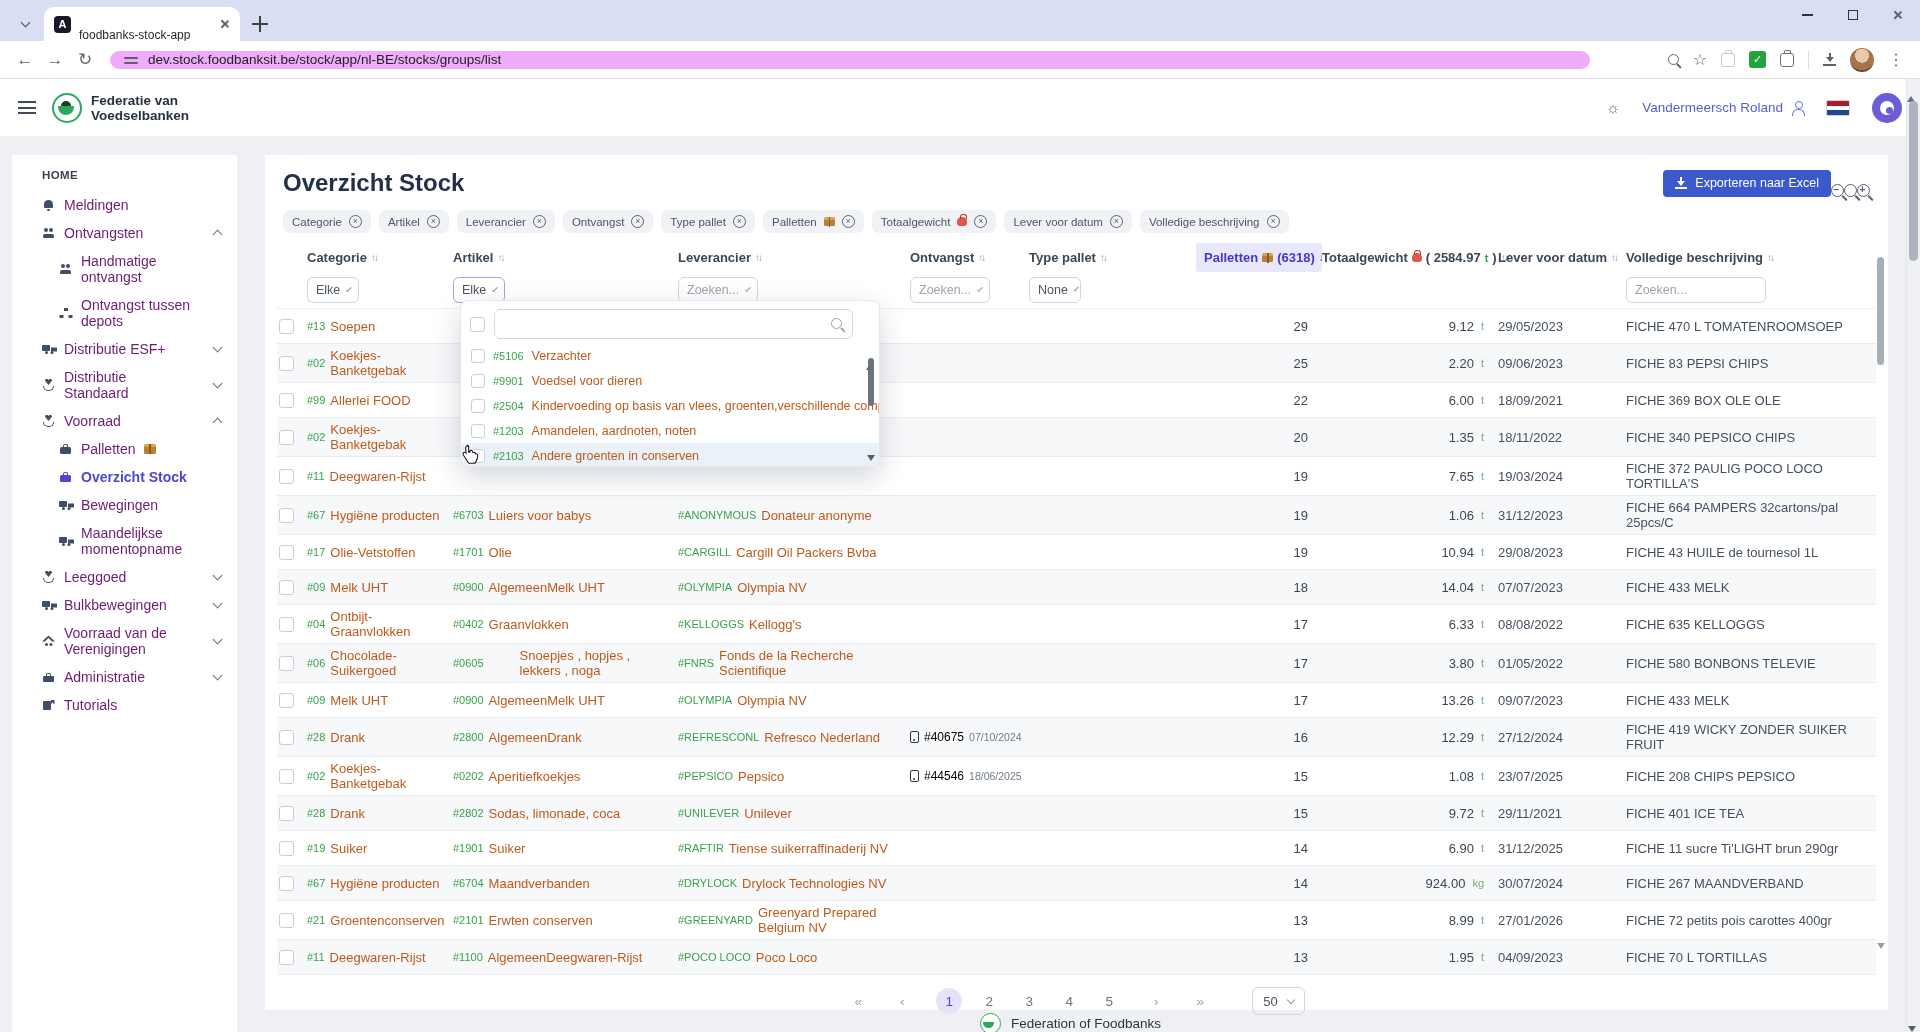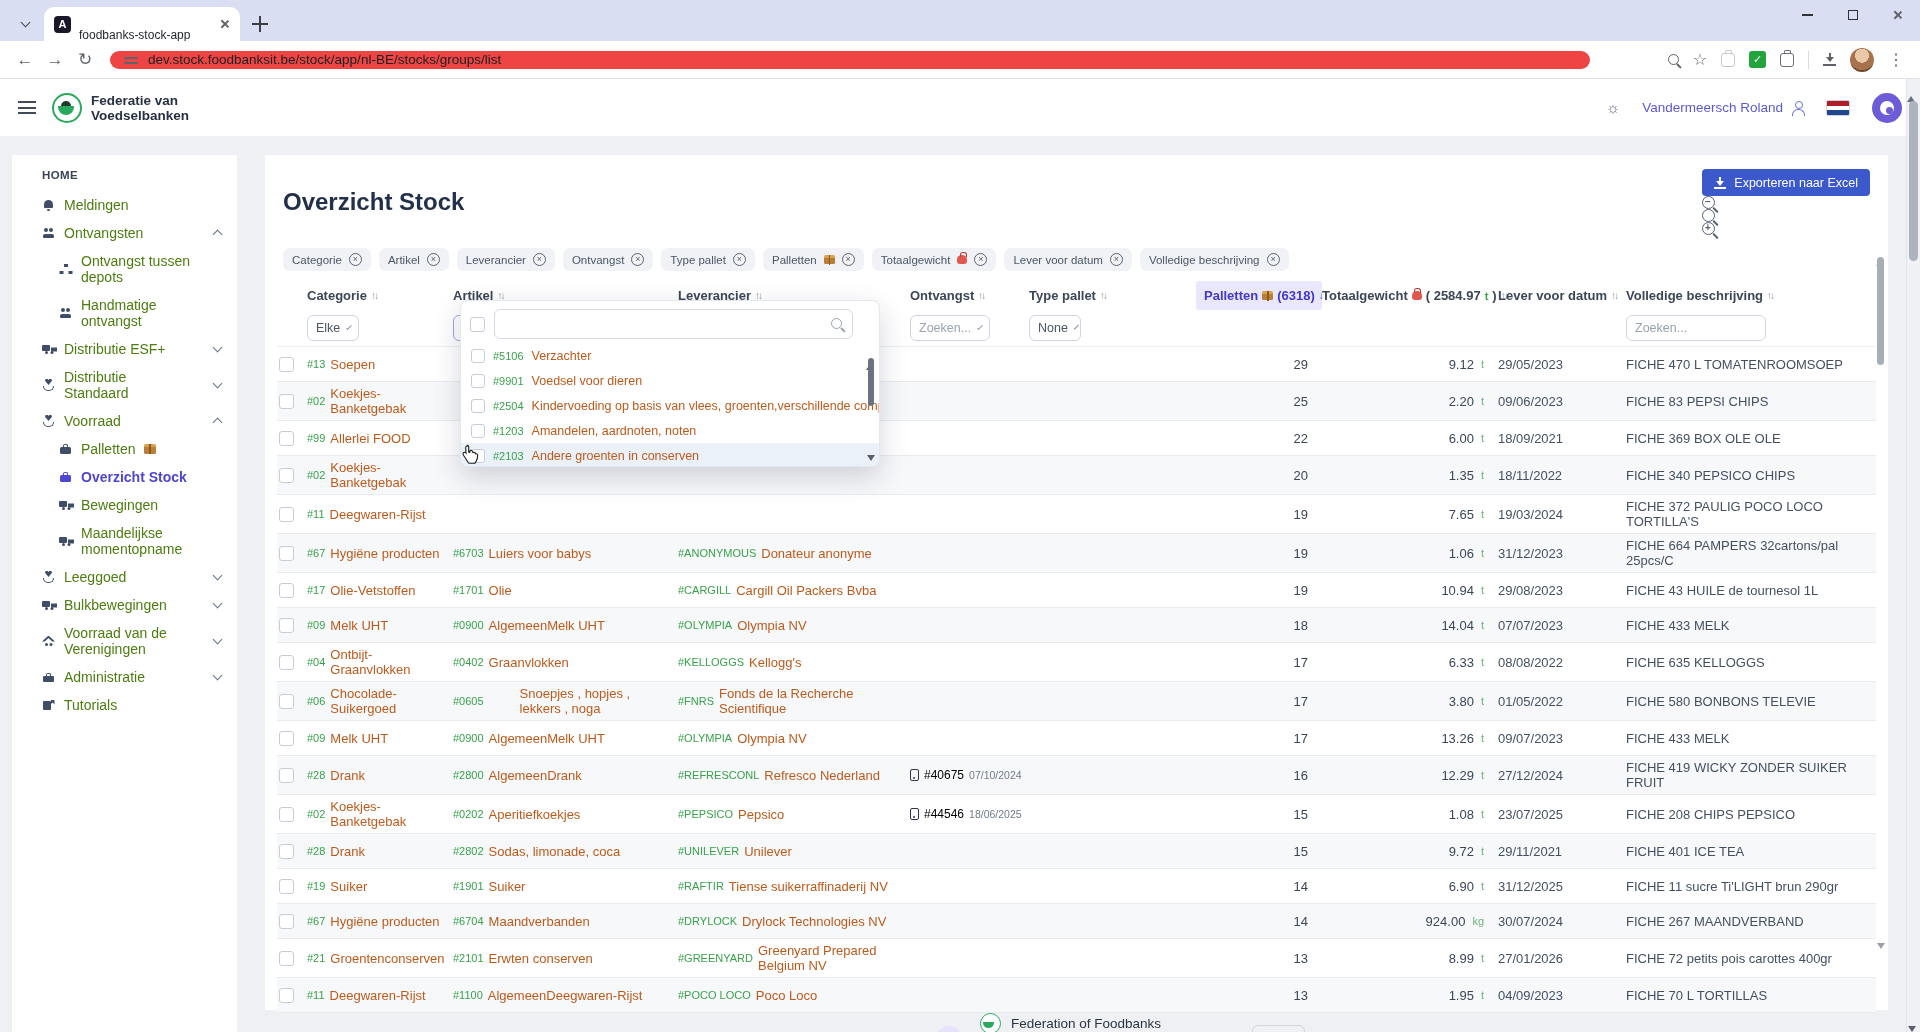--- a/index.html
+++ b/index.html
@@ -20,21 +20,21 @@
   .newtab{position:relative;width:16px;height:16px;margin:0 0 9px 12px;}
   .newtab::before{content:"";position:absolute;left:7px;top:0;width:2px;height:16px;background:#3c4043;}
   .newtab::after{content:"";position:absolute;left:0;top:7px;width:16px;height:2px;background:#3c4043;}
   .wincontrols{position:absolute;right:0;top:0;display:flex;}
   .winbtn{width:45px;height:30px;display:grid;place-items:center;}
   .ic-min{width:11px;height:2px;background:#2f3337;}
   .ic-max{width:10px;height:10px;border:1.6px solid #2f3337;}
 
   .toolbar{position:absolute;left:0;top:41px;width:1920px;height:38px;background:#fff;border-bottom:1px solid #dfe1e5;display:flex;align-items:center;padding:0 10px;}
   .navbtn{width:30px;height:30px;display:grid;place-items:center;font-size:17px;color:#5f6368;}
-  .urlpill{height:18px;flex:1;max-width:1480px;margin:0 10px;background:#ef4444;border-radius:14px;display:flex;align-items:center;gap:10px;padding:0 14px;}
+  .urlpill{height:18px;flex:1;max-width:1480px;margin:0 10px;background:#f0abfc;border-radius:14px;display:flex;align-items:center;gap:10px;padding:0 14px;}
   .tune{position:relative;width:14px;height:12px;}
   .tune::before{content:"";position:absolute;left:0;top:3px;width:14px;height:2px;background:#5f6368;border-radius:1px;}
   .tune::after{content:"";position:absolute;left:0;top:8px;width:14px;height:2px;background:#5f6368;border-radius:1px;}
   .urltext{font-size:13.5px;color:#202124;white-space:nowrap;}
   .tb-icons{display:flex;align-items:center;gap:14px;margin-left:auto;padding-right:6px;}
   .mag{position:relative;width:11px;height:11px;border:1.7px solid #5f6368;border-radius:50%;}
   .mag::after{content:"";position:absolute;right:-4.5px;bottom:-2.5px;width:6px;height:1.8px;background:#5f6368;transform:rotate(45deg);border-radius:1px;}
   .glyph{font-size:16px;color:#5f6368;line-height:1;}
   .extbox{width:14px;height:14px;border:1.7px solid #6b7076;border-radius:3px;position:relative;}
   .extbox::before{content:"";position:absolute;left:3px;top:-4px;width:5px;height:3px;border:1.5px solid #6b7076;border-bottom:none;border-radius:2px 2px 0 0;}
@@ -61,21 +61,21 @@
   .person::before{content:"";position:absolute;left:3.5px;top:0;width:6px;height:6px;border:1.5px solid #6d6ee0;border-radius:50%;}
   .person::after{content:"";position:absolute;left:1px;top:7.5px;width:11px;height:6px;border:1.5px solid #6d6ee0;border-bottom:none;border-radius:6px 6px 0 0;}
   .flag{width:24px;height:16px;border-radius:2px;border:1px solid #cdd2da;background:linear-gradient(#AE1C28 0 33%,#ffffff 33% 66%,#21468B 66%);}
   .pavatar{position:relative;width:30px;height:30px;border-radius:50%;background:#6c5cd6;}
   .pavatar::before{content:"";position:absolute;left:8px;top:8px;width:14px;height:14px;border-radius:50%;background:#fff;}
   .pavatar::after{content:"";position:absolute;left:14px;top:14px;width:7px;height:7px;border-radius:50%;background:#6c5cd6;}
 
   
   .sidebar{position:absolute;left:12px;top:155px;width:225px;height:928px;background:#fff;padding:14px 0;}
   .home-label{font-size:11.5px;font-weight:bold;color:#3a4354;letter-spacing:.4px;margin:0 0 10px 30px;}
-  .sitem{display:flex;align-items:center;gap:9px;padding:6px 0 6px 30px;font-size:14px;color:#4d7c0f;line-height:16px;cursor:default;}
+  .sitem{display:flex;align-items:center;gap:9px;padding:6px 0 6px 30px;font-size:14px;color:#701a75;line-height:16px;cursor:default;}
   .sitem.sub{padding-left:47px;}
   .sitem.active{color:#4f46cf;font-weight:bold;}
   .slabel{max-width:118px;}
   .schev{width:7px;height:7px;border-right:1.6px solid #64748b;border-bottom:1.6px solid #64748b;transform:rotate(45deg);margin:-3px 16px 0 auto;flex:none;}
   .schev.up{transform:rotate(-135deg);margin-top:3px;}
   .sicon{position:relative;width:13px;height:13px;flex:none;color:#3f4e66;}
   .sitem.active .sicon{color:#4f46cf;}
   .sicon::before,.sicon::after{box-sizing:border-box;}
   .bell::before{content:"";position:absolute;left:2px;top:1px;width:9px;height:8px;background:currentColor;border-radius:5px 5px 1px 1px;}
   .bell::after{content:"";position:absolute;left:5px;top:10px;width:3px;height:2.5px;background:currentColor;border-radius:50%;}
@@ -95,21 +95,21 @@
   .toolbox::after{content:"";position:absolute;left:4px;top:2px;width:5px;height:3.5px;border:1.3px solid currentColor;border-bottom:none;border-radius:2px 2px 0 0;}
   .tutorial::before{content:"";position:absolute;left:1px;top:2px;width:8px;height:9px;background:currentColor;border-radius:1px;}
   .tutorial::after{content:"";position:absolute;left:8.5px;top:1px;width:4px;height:5px;background:currentColor;clip-path:polygon(0 0,100% 0,100% 100%,50% 62%,0 100%);}
   .palletbadge{width:12px;height:10px;border-radius:1.5px;background:linear-gradient(#d9a24e 0 30%,#b97f36 30%);position:relative;flex:none;}
   .palletbadge::after{content:"";position:absolute;left:5px;top:0;width:1.5px;height:10px;background:#8a5a1f;}
 
   
   .main{position:absolute;left:265px;top:155px;width:1623px;height:855px;background:#fff;padding:0 12px;}
   .main-top{display:flex;align-items:center;padding:14px 6px 0 6px;}
   .page-title{font-size:24px;font-weight:bold;color:#22304a;}
-  .top-right{margin-left:auto;display:flex;align-items:flex-start;flex-direction:column;}
+  .top-right{margin-left:auto;display:flex;align-items:flex-end;}
   .export-btn{height:27px;background:#3c59cc;color:#fff;border:none;border-radius:4px;font-size:12.5px;display:flex;align-items:center;gap:8px;padding:0 12px;font-family:inherit;}
   .dl{position:relative;width:12px;height:12px;border-bottom:2px solid #fff;}
   .dl::before{content:"";position:absolute;left:5px;top:0;width:2px;height:5px;background:#fff;}
   .dl::after{content:"";position:absolute;left:2px;top:4px;border-left:4px solid transparent;border-right:4px solid transparent;border-top:5px solid #fff;}
   .toolmag{position:relative;width:13px;height:13px;border:1.8px solid #556070;border-radius:50%;}
   .toolmag::after{content:"";position:absolute;right:-5px;bottom:-3px;width:7px;height:2px;background:#556070;transform:rotate(45deg);border-radius:1px;}
   .toolmag span{position:absolute;left:0;top:-1px;width:9px;text-align:center;font-size:10px;font-weight:bold;color:#556070;}
 
   .chips{display:flex;gap:8px;margin:13px 0 0 6px;}
   .chip{height:23px;background:#f0f2f5;border-radius:7px;display:flex;align-items:center;gap:7px;padding:0 9px;font-size:11.5px;color:#4b5768;}
@@ -269,28 +269,28 @@
         </div>
 
         <div class="sitem">
           <span class="sicon people"></span>
           <span class="slabel">Ontvangsten</span>
 
           <span class="schev up"></span>
         </div>
 
         <div class="sitem sub">
+          <span class="sicon people"></span>
+          <span class="slabel">Handmatige ontvangst</span>
+
+        </div>
+
+        <div class="sitem sub">
           <span class="sicon network"></span>
           <span class="slabel">Ontvangst tussen depots</span>
-
-        </div>
-
-        <div class="sitem sub">
-          <span class="sicon people"></span>
-          <span class="slabel">Handmatige ontvangst</span>
 
         </div>
 
         <div class="sitem">
           <span class="sicon truck"></span>
           <span class="slabel">Distributie ESF+</span>
 
           <span class="schev down"></span>
         </div>
 

